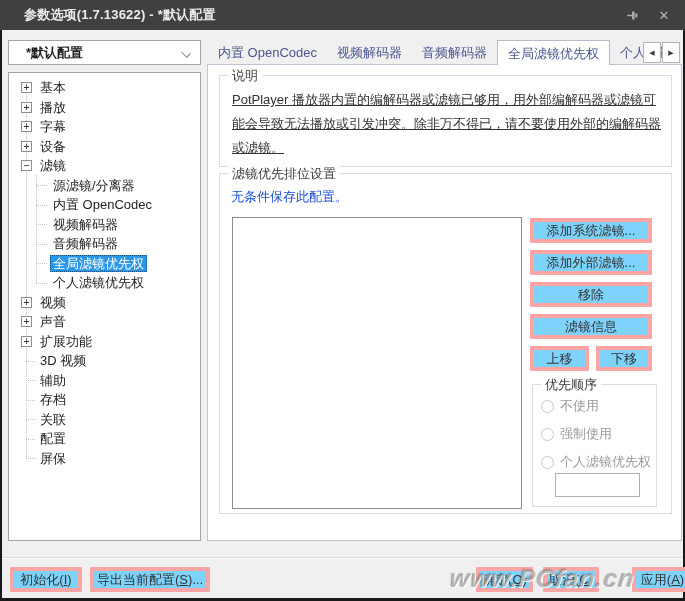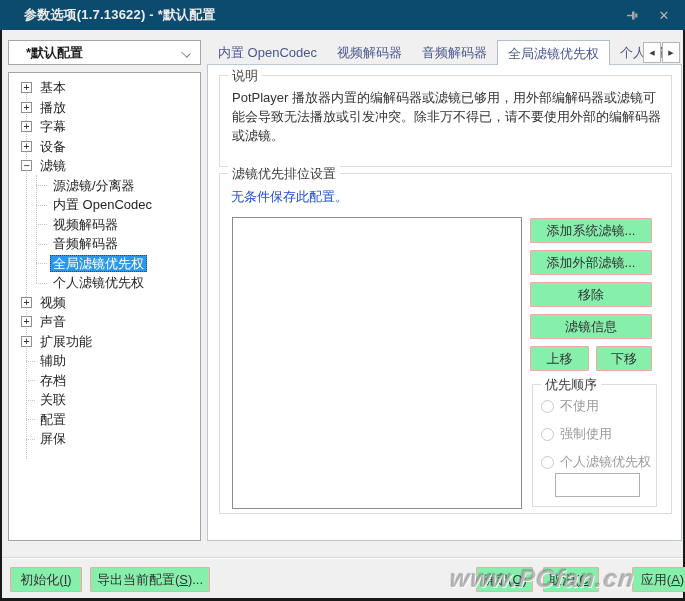--- a/index.html
+++ b/index.html
@@ -1,20 +1,20 @@
 <!DOCTYPE html>
 <html><head>
 <meta charset="utf-8">
 <style>
   * { margin:0; padding:0; box-sizing:border-box; }
   body { background:#555; font-family:"Liberation Sans","DejaVu Sans",sans-serif; }
   .window { width:685px; height:601px; background:#191919; position:relative; overflow:hidden; }
 
   
-  .titlebar { position:absolute; left:0; top:0; width:685px; height:30px; background:#0c4a6e; display:flex; align-items:center; }
+  .titlebar { position:absolute; left:0; top:0; width:685px; height:30px; background:#404040; display:flex; align-items:center; }
   .title-text { color:#ececec; font-size:13px; font-weight:bold; margin-left:24px; letter-spacing:.2px; }
   .titlebar-icons { position:absolute; right:12px; top:0; height:30px; display:flex; align-items:center; gap:14px; }
   .pin-btn, .close-btn { width:18px; height:18px; display:flex; align-items:center; justify-content:center; cursor:default; }
   .close-btn { color:#b4b4b4; font-size:13px; }
 
   
   .client { position:absolute; left:2px; top:30px; width:681px; height:568px; background:#f0f0f0; font-size:13px; color:#1e1e1e; }
 
   
   .preset { position:absolute; left:6px; top:10px; width:193px; height:25px; background:#fff; border:1px solid #a6a6a6; display:flex; align-items:center; padding:0 8px; }
@@ -44,27 +44,27 @@
   .tlabel { padding:0 3px; line-height:17px; }
   .tlabel.sel { background:#2b97e9; color:#fff; outline:1px dotted #0e4f85; outline-offset:-1px; }
 
   
   .panel { position:absolute; left:205px; top:34px; width:475px; height:477px; background:#fff; border:1px solid #bfc6d3; }
 
   .groupbox { position:absolute; border:1px solid #dcdcdc; }
   .legend { position:absolute; top:-9px; left:8px; background:#fff; padding:0 4px; color:#3c3c3c; }
 
   .gb-desc { left:11px; top:10px; width:453px; height:92px; }
-  .desc-text { position:absolute; left:12px; top:12px; width:430px; line-height:19px; color:#333; }
+  .desc-text { position:absolute; left:12px; top:12px; width:430px; line-height:24px; color:#333;text-decoration:underline; }
 
   .gb-filter { left:11px; top:108px; width:453px; height:341px; }
   .filter-note { position:absolute; left:11px; top:14px; color:#1d4ed8; }
   .filter-listbox { position:absolute; left:12px; top:43px; width:290px; height:292px; background:#fff; border:1px solid #8c8c8c; }
 
-  .btn { background:#86efac; border:1px solid #fca5a5; border-radius:1px; font-size:13px; color:#333; font-family:inherit; display:flex; align-items:center; justify-content:center; white-space:nowrap;text-align:right; }
+  .btn { background:#7dd3fc; border:4px solid #fca5a5; border-radius:1px; font-size:13px; color:#333; font-family:inherit; display:flex; align-items:center; justify-content:center; white-space:nowrap;text-align:right; }
   .colbtn { position:absolute; left:310px; width:122px; height:25px; }
 
   .gb-priority { left:312px; top:210px; width:125px; height:123px;padding-left:25px; }
   .radio-row { position:absolute; left:8px; display:flex; align-items:center; gap:6px; color:#9b9b9b; }
   .radio-circle { width:13px; height:13px; border-radius:50%; border:1px solid #c8c8c8; background:#fff; flex:0 0 auto; }
   .priority-input { position:absolute; left:22px; top:88px; width:85px; height:24px; border:1px solid #b0b0b0; background:#fff; font-family:inherit; font-size:13px; padding:0 4px; }
 
   
   .footer-sep { position:absolute; left:0; top:527px; width:681px; border-top:1px solid #dadada; border-bottom:1px solid #fbfbfb; }
   .fbtn { position:absolute; top:537px; height:25px; }
@@ -158,20 +158,23 @@
           <span class="expander">+</span>
           <span class="tlabel">视频</span>
         </div>
       <div class="trow">
           <span class="expander">+</span>
           <span class="tlabel">声音</span>
         </div>
       <div class="trow">
           <span class="expander">+</span>
           <span class="tlabel">扩展功能</span>
+        </div>
+      <div class="trow leaf">
+          <span class="tlabel">3D 视频</span>
         </div>
       <div class="trow leaf">
           <span class="tlabel">辅助</span>
         </div>
       <div class="trow leaf">
           <span class="tlabel">存档</span>
         </div>
       <div class="trow leaf">
           <span class="tlabel">关联</span>
         </div>

